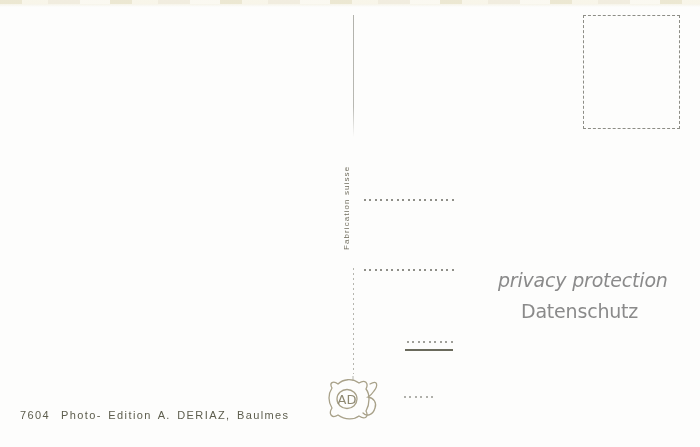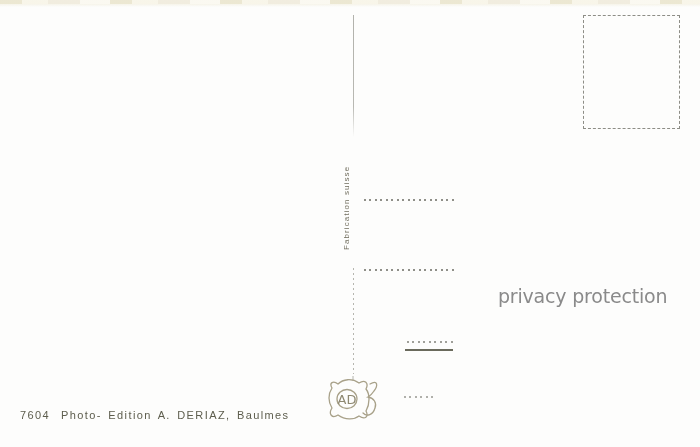--- a/index.html
+++ b/index.html
@@ -55,21 +55,21 @@
     position: absolute; left: 405px; top: 349px; width: 48px; height: 2px;
     background: #6a6a5c;
   }
   
   .watermark {
     position: absolute; color: #8a8a8a;
     font-size: 19px; line-height: 19px; letter-spacing: -0.2px;
     font-family: "DejaVu Sans", "Liberation Sans", sans-serif;
     white-space: nowrap;
   }
-  .wm1 { left: 498px; top: 287px; }
+  .wm1 { left: 498px; top: 271px; font-style: italic; }
   .wm2 { left: 521px; top: 302px; }
   
   .imprint {
     position: absolute; left: 20px; top: 409px;
     font-size: 11px; letter-spacing: 1.4px; word-spacing: 2px;
     color: #5d5d4d; white-space: nowrap;
   }
   .imprint .gap { display: inline-block; width: 11px; }
   
   .monogram { position: absolute; left: 326px; top: 376px; width: 58px; height: 46px; }
@@ -98,20 +98,21 @@
 
   <div class="divider-bottom"></div>
 
   <div class="addr-line line1"></div>
   <div class="addr-line line2"></div>
   <div class="addr-line line3"></div>
   <div class="solid-line"></div>
   <div class="addr-line line4"></div>
 
   <div class="watermark wm1">privacy protection</div>
+  <div class="watermark wm2">Datenschutz</div>
 
   <div class="imprint"><span>7604</span><span class="gap"></span><span>Photo- Edition A. DERIAZ, Baulmes</span></div>
 
   <svg class="monogram" viewBox="0 0 58 46" xmlns="http://www.w3.org/2000/svg">
     <line x1="27" y1="0" x2="27" y2="5"></line>
     <path d="M12,8 C7,4 3,7 6,12 C2,18 2,26 6,32 C2,38 6,43 12,39 C19,44 28,44 33,40
              C39,44 43,41 40,35 C44,28 44,18 40,13 C43,7 39,3 33,7 C26,2 17,3 12,8 Z"></path>
     <path d="M44,8 C52,3 52,10 48,15 C46,18 44,20 42,21 C48,22 51,27 49,32 C47,39 41,41 37,37"></path>
     <ellipse cx="21" cy="23" rx="10" ry="9.5"></ellipse>
     <text x="21" y="28">AD</text>

